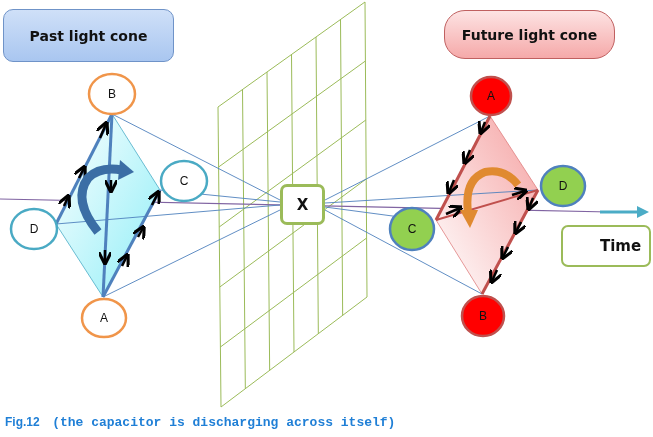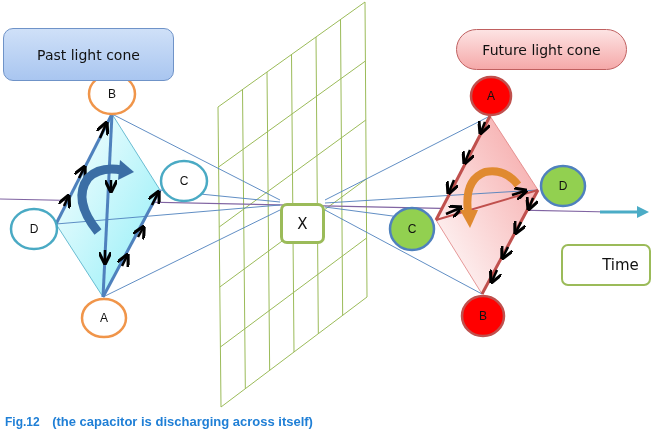--- a/index.html
+++ b/index.html
@@ -2,35 +2,35 @@
 <html><head>
 <meta charset="utf-8">
 <style>
   html, body { margin: 0; padding: 0; background: #ffffff; }
   body { width: 653px; height: 437px; position: relative; overflow: hidden;
          font-family: "Liberation Sans", sans-serif; }
   #diagram { position: absolute; left: 0; top: 0; width: 653px; height: 437px; }
   .label-box {
     position: absolute; box-sizing: border-box; display: flex;
     align-items: center; justify-content: center;
-    font-family: "DejaVu Sans", sans-serif; font-weight: normal; font-size: 14px; color: #111; margin-top: 19px;
+    font-family: "DejaVu Sans", sans-serif; font-weight: bold; font-size: 14px; color: #111;
   }
   #past-box { left: 3px; top: 9px; width: 171px; height: 53px; border-radius: 10px;
     border: 1px solid #6f93c8;
     background: linear-gradient(to bottom, #cfe0f8 0%, #a9c6f0 100%); }
-  #future-box { left: 456px; top: 10px; width: 171px; height: 41px; border-radius: 21px;
+  #future-box { left: 444px; top: 10px; width: 171px; height: 49px; border-radius: 21px;
     border: 1px solid #c06060;
     background: linear-gradient(to bottom, #fde3e3 0%, #f5a9a9 100%); }
   #time-box { left: 561px; top: 225px; width: 90px; height: 42px; border-radius: 7px;
     border: 2px solid #9bbb59; background: #fff; font-size: 15px; padding-left: 29px; }
   #x-box { left: 280px; top: 184px; width: 45px; height: 41px; border-radius: 7px;
     border: 3px solid #9bbb59; background: #fff; font-size: 15px; }
   .caption { position: absolute; left: 5px; top: 412px; color: #1f7fd6; font-weight: bold; }
   .caption .fig { font-size: 12px; font-family: "Liberation Sans", sans-serif; }
-  .caption .desc { font-size: 13px; margin-left: 8px; font-family: Liberation Sans, sans-serif; }
+  .caption .desc { font-size: 13px; margin-left: 8px; font-family: Liberation Mono, monospace; }
   .node-text { font-family: "Liberation Sans", sans-serif; font-size: 12px; fill: #111; }
 </style>
 </head>
 <body>
 
 <svg id="diagram" viewBox="0 0 653 437">
   <defs>
     <linearGradient id="pastFill" x1="0" y1="0" x2="1" y2="1">
       <stop offset="0" stop-color="#ffffff"></stop>
       <stop offset="1" stop-color="#8eeef7"></stop>

